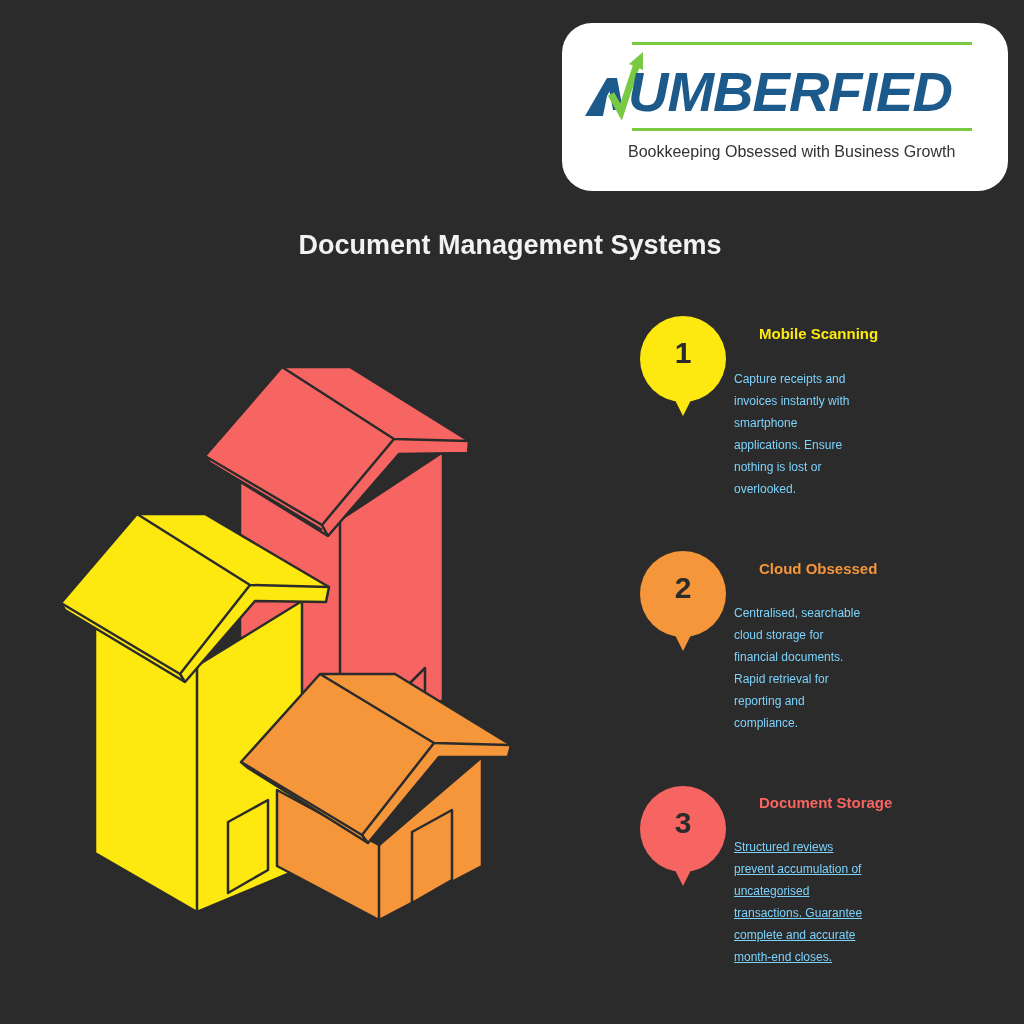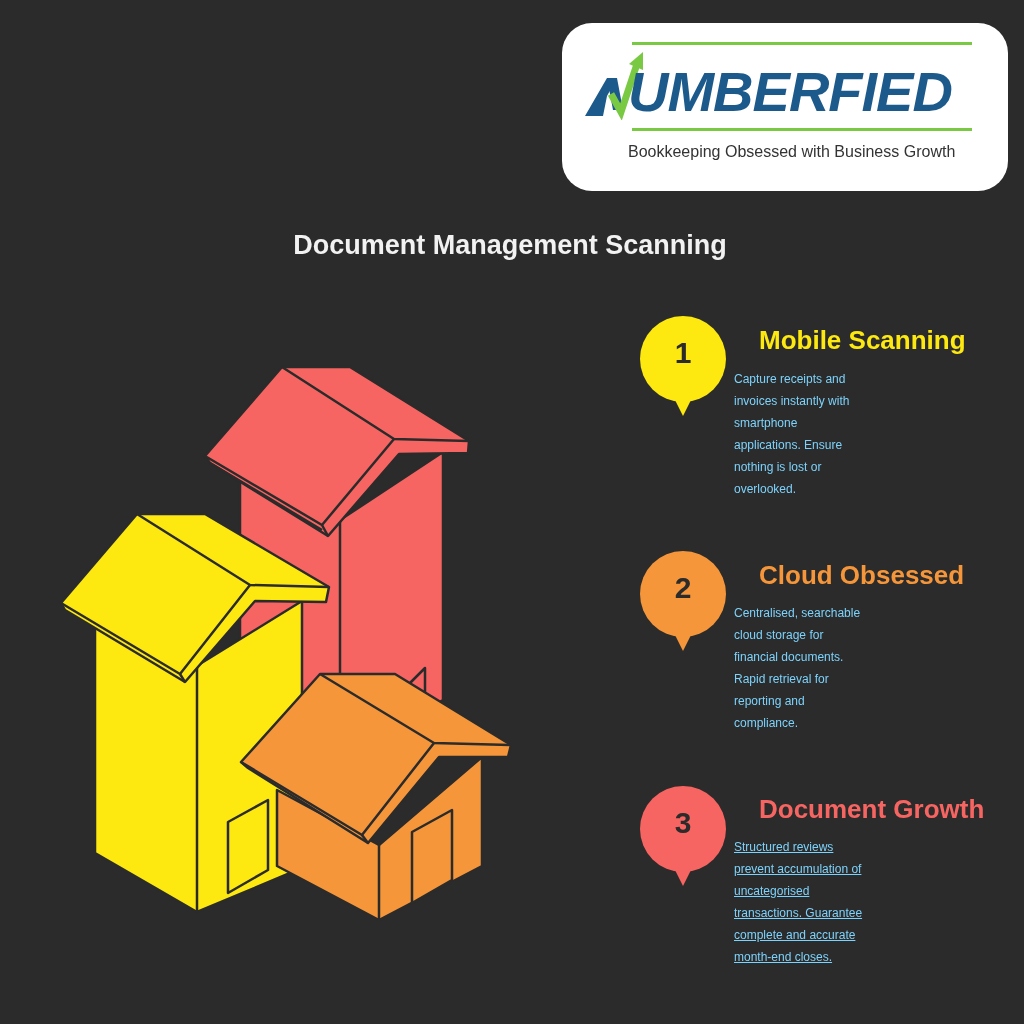--- a/index.html
+++ b/index.html
@@ -6,39 +6,39 @@
   body { width:1024px; height:1024px; background:#2b2b2b; position:relative; overflow:hidden; font-family:"Liberation Sans", sans-serif; }
   .logo-card { position:absolute; left:562px; top:23px; width:446px; height:168px; background:#ffffff; border-radius:30px; }
   .logo-line { position:absolute; height:3px; background:#7ac943; left:632px; width:340px; }
   .logo-word { position:absolute; left:620px; top:62px; font-family:"Liberation Sans", sans-serif; font-weight:bold; font-style:italic; font-size:56px; color:#1d5a8c; letter-spacing:-1px; line-height:60px;margin-left:8px; }
   .logo-mark { position:absolute; left:585px; top:50px; }
   .tagline { position:absolute; left:628px; top:143px; font-size:16px; color:#333333; font-family:Liberation Sans, sans-serif; }
   .page-title { position:absolute; left:0; width:1020px; top:230px; text-align:center; font-size:27px; font-weight:bold; color:#f2f2f2; font-family:"Liberation Sans", sans-serif; }
   .illus { position:absolute; left:0; top:0; }
   .pin { position:absolute; width:86px; height:100px; }
   .pin .num { position:absolute; left:0; top:20px; width:86px; text-align:center; font-size:30px; font-weight:bold; color:#2b2b2b; font-family:"Liberation Sans", sans-serif; }
-  .item-title { position:absolute; left:759px; font-size:26px; font-weight:bold; font-family:"Liberation Sans", sans-serif; }
+  .item-title { position:absolute; left:759px; font-size:15px; font-weight:bold; font-family:"Liberation Sans", sans-serif; }
   .item-desc { position:absolute; left:734px; width:250px; font-size:12px; line-height:22px; color:#7dd3fc; font-family:"Liberation Sans", sans-serif; white-space:pre-line; }
 </style>
 </head>
 <body>
 
 <div class="logo-card"></div>
 <div class="logo-line" style="top:42px;"></div>
 <div class="logo-line" style="top:128px;"></div>
 <svg class="logo-mark" width="60" height="70" viewBox="0 0 60 70">
   <polygon points="0,66 22,28 32,28 22,46 18,66" fill="#1d5a8c"></polygon>
   <polygon points="22,28 32,28 38,60 28,60" fill="#1d5a8c"></polygon>
   <polyline points="26,44 36,62 52,14" fill="none" stroke="#7ac943" stroke-width="7"></polyline>
   <polygon points="44,14 58,2 58,20" fill="#7ac943"></polygon>
 </svg>
 <div class="logo-word">UMBERFIED</div>
 <div class="tagline">Bookkeeping Obsessed with Business Growth</div>
 
-<div class="page-title">Document Management Scanning</div>
+<div class="page-title">Document Management Systems</div>
 
 <svg class="illus" width="1024" height="1024" viewBox="0 0 1024 1024">
   <g stroke="#2b2b2b" stroke-width="2.5" stroke-linejoin="round">
 
     <polygon points="240,470 340,520 443,452 443,700 340,760 240,720" fill="#f76562"></polygon>
     <line x1="340" y1="520" x2="340" y2="760"></line>
     <polygon points="403,690 425,668 425,700" fill="#f76562"></polygon>
 
     <polygon points="282,367 350,367 469,441 468,453 399,454 328,536 210,463 205,456" fill="#f76562"></polygon>
     <polyline points="282,367 394,439 469,441" fill="none"></polyline>
@@ -96,19 +96,19 @@
 reporting and
 compliance.</div>
 
 <div class="pin" style="left:640px; top:786px;">
   <svg width="86" height="100" viewBox="0 0 86 100">
     <circle cx="43" cy="43" r="43" fill="#f76562"></circle>
     <polygon points="34,82 52,82 43,100" fill="#f76562"></polygon>
   </svg>
   <div class="num">3</div>
 </div>
-<div class="item-title" style="top:794px; color:#f76562;">Document Growth</div>
+<div class="item-title" style="top:794px; color:#f76562;">Document Storage</div>
 <div class="item-desc" style="top:836px;text-decoration:underline;">Structured reviews
 prevent accumulation of
 uncategorised
 transactions. Guarantee
 complete and accurate
 month-end closes.</div>
 
 </body></html>

